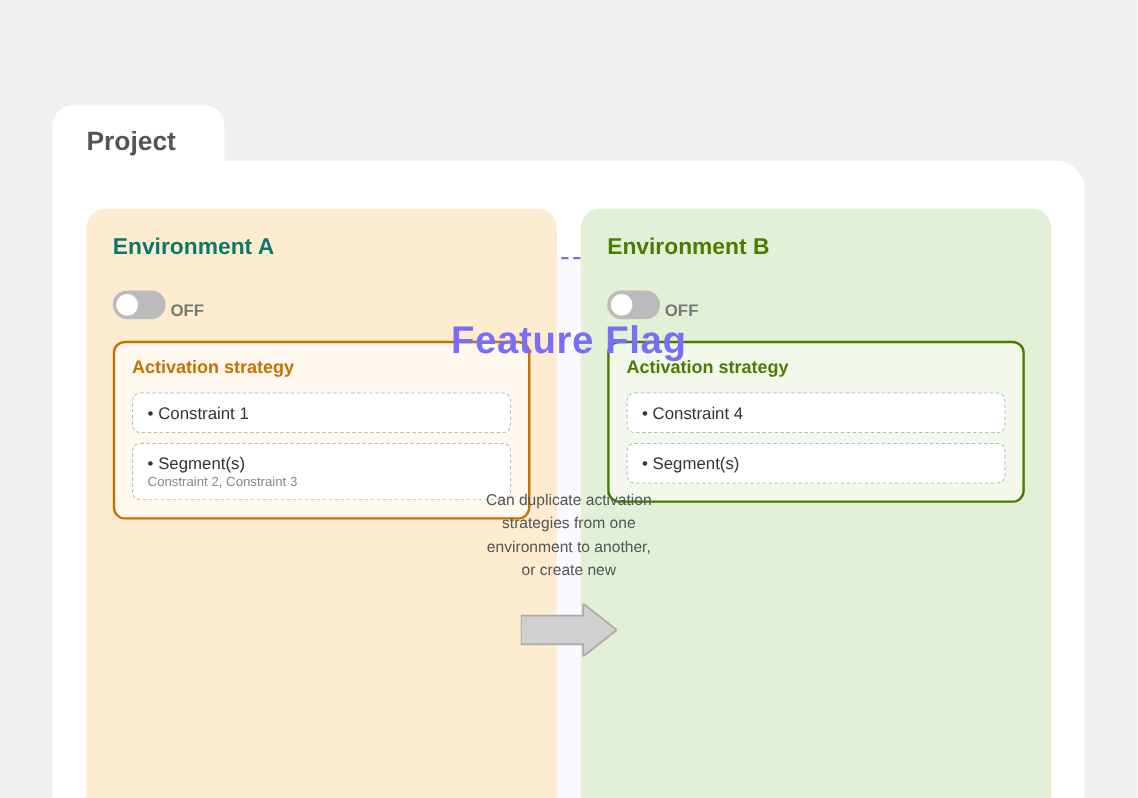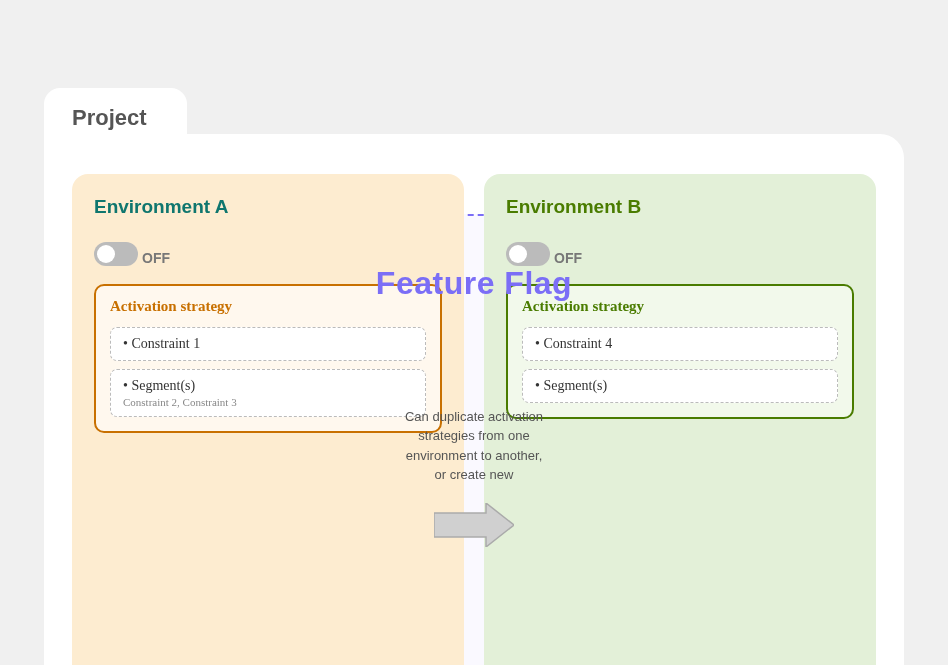--- a/index.html
+++ b/index.html
@@ -145,21 +145,20 @@
       font-size: 14px;
       font-weight: 600;
       color: #777;
     }
 
     
     .activation-box {
       border: 2px solid;
       border-radius: 10px;
       padding: 12px 14px 14px 14px;
-      font-family: Liberation Serif, serif;
     }
 
     .activation-box-a {
       border-color: #c87000;
       background: #fff8ee;
     }
 
     .activation-box-b {
       border-color: #4a7c00;
       background: #f2f9eb;

